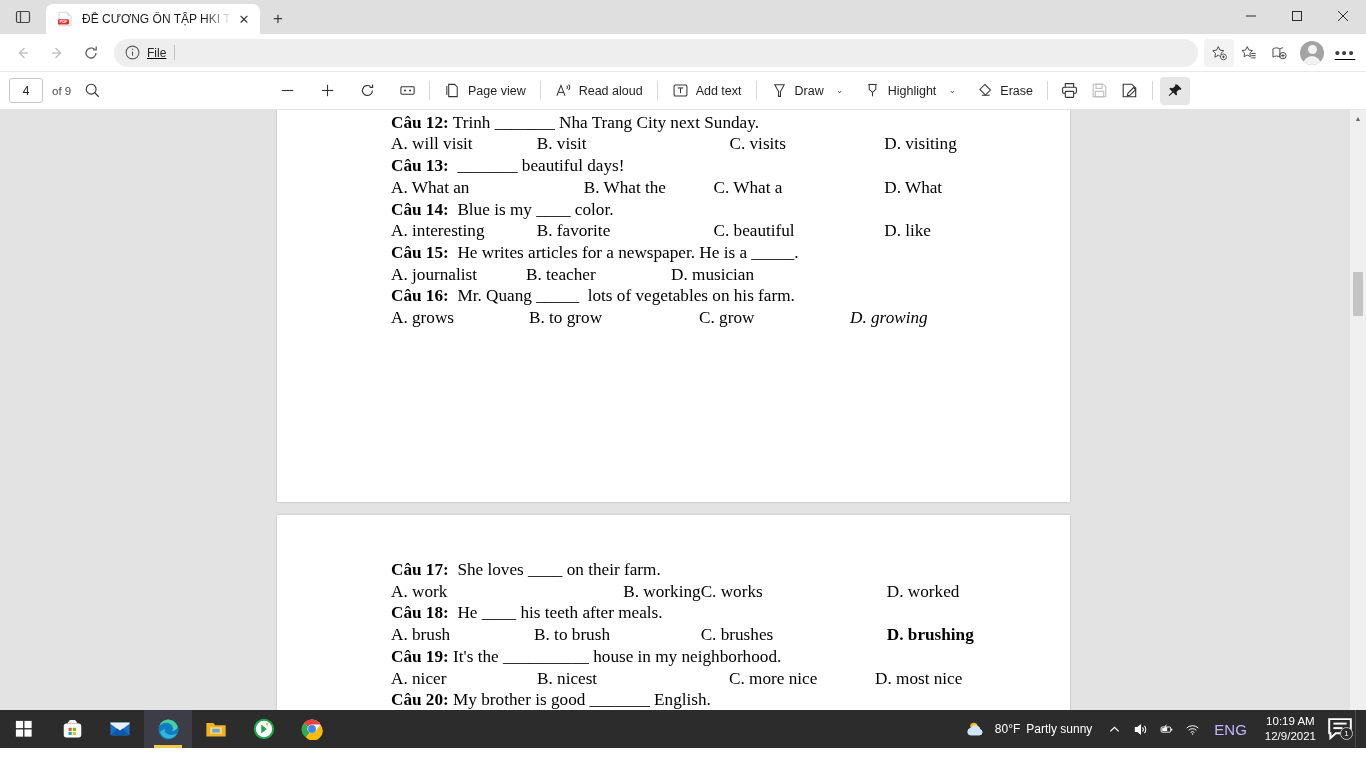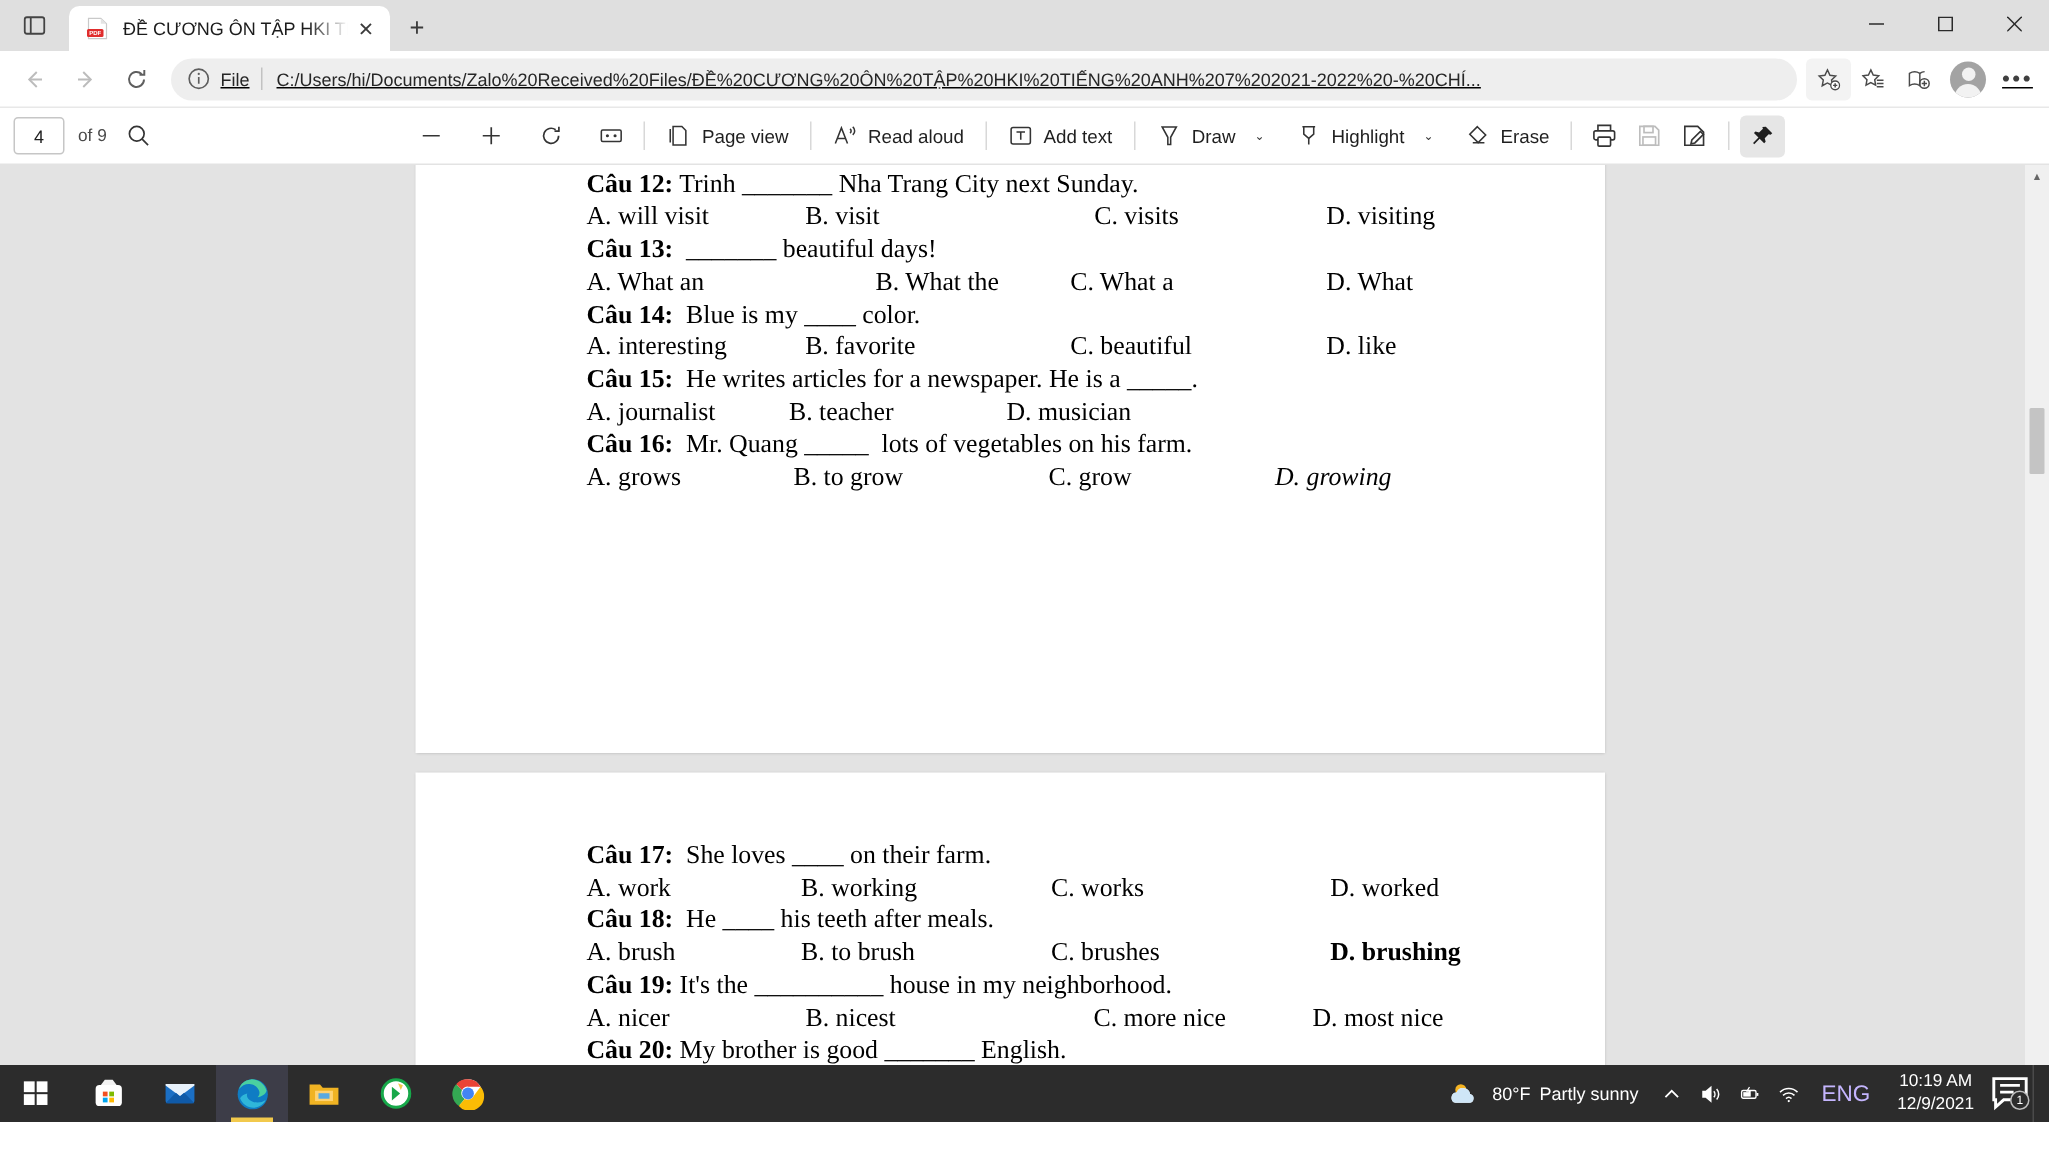--- a/index.html
+++ b/index.html
@@ -317,21 +317,20 @@
   <div class="omnibox">
     <span class="omni-info">
       <svg viewBox="0 0 17 17" fill="none" stroke="currentColor" stroke-width="1.1">
         <circle cx="8.5" cy="8.5" r="6.4"></circle>
           <line x1="8.5" y1="7.4" x2="8.5" y2="11.8"></line>
           <circle cx="8.5" cy="5.3" r="0.75" fill="currentColor" stroke="none"></circle>
       </svg>
     </span>
     <span class="omni-file">File</span>
     <span class="omni-sep"></span>
-    <span class="omni-url" title="C:/Users/hi/Documents/Zalo%20Received%20Files/ĐỀ%20CƯƠNG%20ÔN%20TẬP%20HKI%20TIẾNG%20ANH%207%202021-2022%20-%20CHÍ...">C:/Users/hi/Documents/Zalo%20Received%20Files/ĐỀ%20CƯƠNG%20ÔN%20TẬP%20HKI%20TIẾNG%20ANH%207%202021-2022%20-%20CHÍ...</span>
   </div>
 
   <div class="omni-right">
     <div class="ab-icon boxed">
       <svg viewBox="0 0 18 18" fill="none" stroke="currentColor" stroke-width="1.1">
         <path d="M8.2 1.8l1.9 4 4.3.6-3.1 3 .8 4.3-3.9-2.1-3.9 2.1.8-4.3-3.1-3 4.3-.6z"></path>
         <circle cx="14" cy="13.4" r="3.3" fill="#fff" stroke="currentColor" stroke-width="1"></circle>
         <line x1="14" y1="11.8" x2="14" y2="15"></line>
           <line x1="12.4" y1="13.4" x2="15.6" y2="13.4"></line>
       </svg>
@@ -524,21 +523,21 @@
           <span style="width: 140px; font-style: italic;">D. growing</span>
         </div>
       </div>
   </div>
 
   <div class="page" id="page-b">
     <div class="doc-body" id="page-b-body" style="padding-top:44px;">
         <div class="ln"><b>Câu 17:</b><span>  She loves ____ on their farm.</span></div>
         <div class="optrow">
           <span style="width: 146px;">A. work</span>
-          <span style="width: 170px;">B. working</span>
+          <span style="width: 170px; text-align: right;">B. working</span>
           <span style="width: 190px;">C. works</span>
           <span style="width: 140px;">D. worked</span>
         </div>
         <div class="ln"><b>Câu 18:</b><span>  He ____ his teeth after meals.</span></div>
         <div class="optrow">
           <span style="width: 146px;">A. brush</span>
           <span style="width: 170px;">B. to brush</span>
           <span style="width: 190px;">C. brushes</span>
           <span style="width: 140px; font-weight: bold;">D. brushing</span>
         </div>

